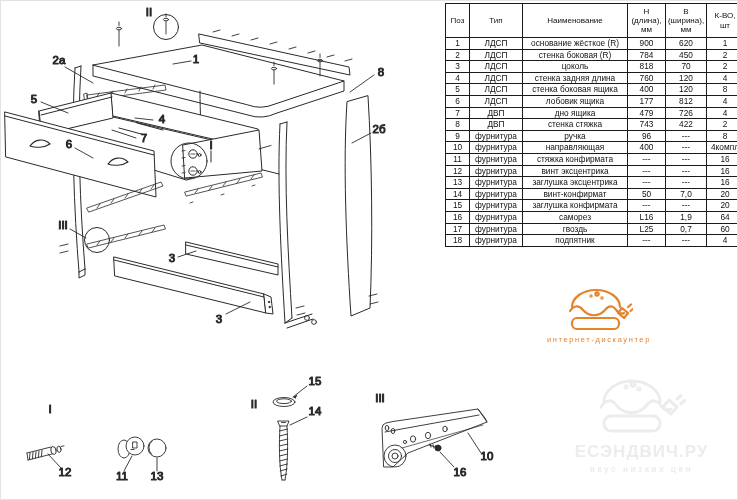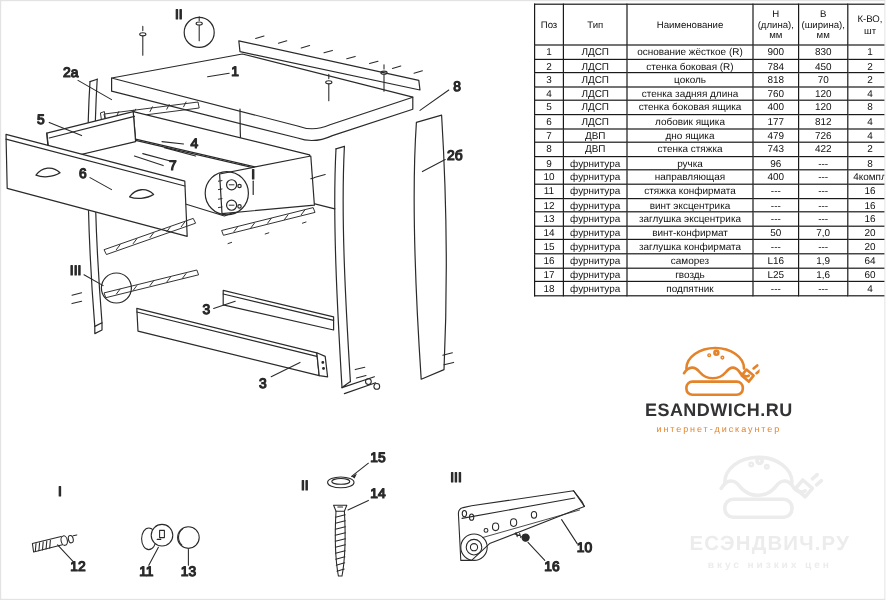--- a/index.html
+++ b/index.html
@@ -257,21 +257,21 @@
           <th>К-ВО,
 шт</th>
         </tr>
       </thead>
       <tbody>
           <tr>
             <td>1</td>
             <td>ЛДСП</td>
             <td>основание жёсткое (R)</td>
             <td>900</td>
-            <td>830</td>
+            <td>620</td>
             <td>1</td>
           </tr>
           <tr>
             <td>2</td>
             <td>ЛДСП</td>
             <td>стенка боковая (R)</td>
             <td>784</td>
             <td>450</td>
             <td>2</td>
           </tr>
@@ -385,21 +385,21 @@
             <td>саморез</td>
             <td>L16</td>
             <td>1,9</td>
             <td>64</td>
           </tr>
           <tr>
             <td>17</td>
             <td>фурнитура</td>
             <td>гвоздь</td>
             <td>L25</td>
-            <td>1,6</td>
+            <td>0,7</td>
             <td>60</td>
           </tr>
           <tr>
             <td>18</td>
             <td>фурнитура</td>
             <td>подпятник</td>
             <td>---</td>
             <td>---</td>
             <td>4</td>
           </tr>
@@ -413,21 +413,20 @@
       <path d="M7,21 a24,17 0 0 1 48,0"></path>
       <circle cx="26" cy="10" r="0.6"></circle>
         <circle cx="32" cy="8" r="1.6"></circle>
         <circle cx="37" cy="12" r="0.6"></circle>
       <path d="M5,25 c4,-6 9,-6 13,-1 c6,7 16,7 22,0 c4,-5 8,-5 12,1"></path>
       <path d="M52,25 q4,4 7,2"></path>
       <path d="M57,22 l6,5 l-4,5 l-6,-5 Z"></path>
       <path d="M63,21 l3,-2.5 M65.5,25 l3,-2.5"></path>
       <rect x="7" y="32" width="47" height="11" rx="5"></rect>
     </svg>
-    <div class="title">ESANDWICH.RU</div>
     <div class="subtitle">интернет-дискаунтер</div>
   </div>
 
   
   <div class="watermark">
     <svg class="icon" width="110" height="64" viewBox="0 0 110 64" fill="none" stroke="var(--wm,#ececec)" stroke-width="3" stroke-linecap="round" stroke-linejoin="round">
       <path d="M17,29 a28,21 0 0 1 56,0"></path>
       <circle cx="39" cy="14" r="1"></circle>
         <circle cx="46" cy="11" r="2.2"></circle>
         <circle cx="52" cy="16" r="1"></circle>

